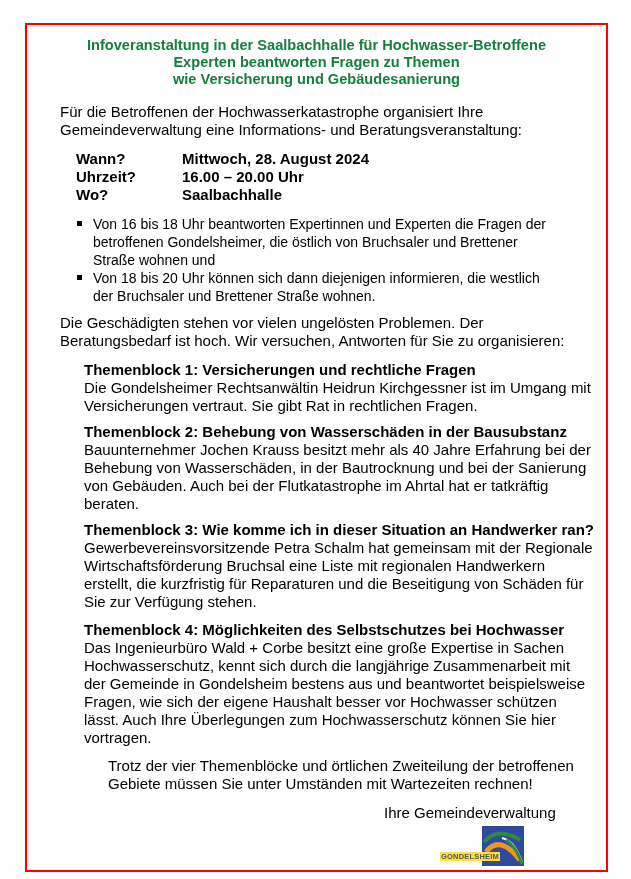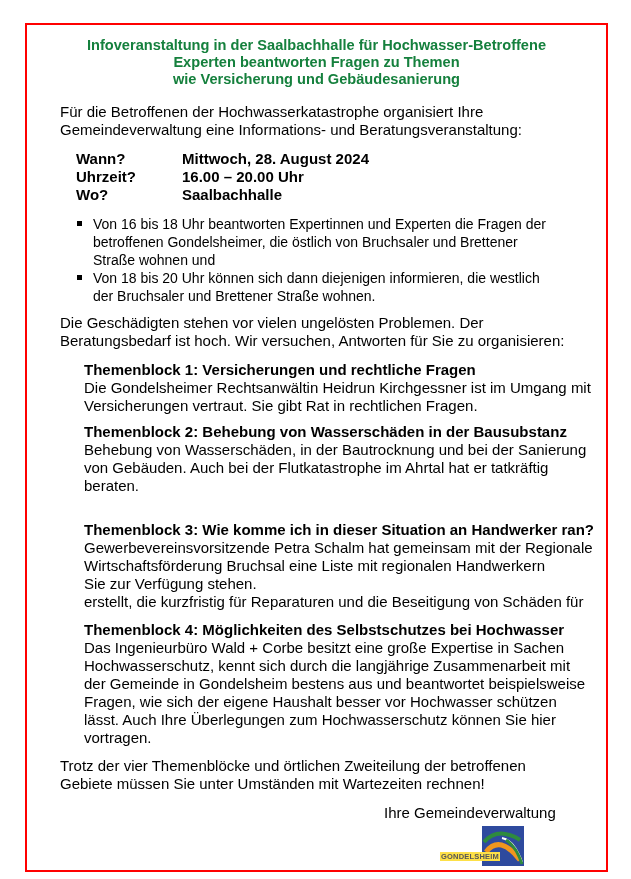--- a/index.html
+++ b/index.html
@@ -15,21 +15,21 @@
   .when { position:absolute; left:76px; top:150px; font-size:15px; line-height:18px; font-weight:bold; }
   .when .row { display:flex; height:18px;gap:30px; }
   .when .lbl { width:76px; }
   .bullets { position:absolute; left:76px; top:215px; margin:0; padding:0; list-style:none; font-size:14px; line-height:18px; }
   .bullets li { position:relative; padding-left:17px; white-space:nowrap; }
   .bullets li .bullet { position:absolute; left:1px; top:6px; width:5px; height:5px; background:#000; }
   .para2 { top:314px; }
   .block { position:absolute; left:84px; font-size:15px; line-height:18px; white-space:nowrap; }
   .block .h { font-weight:bold; }
   .tb1 { top:361px; } .tb2 { top:423px; } .tb3 { top:521px; } .tb4 { top:621px; }
-  .closing { top:757px; }
+  .closing { top:757px;margin-left:48px; }
   .signature { position:absolute; left:384px; top:804px; font-size:15px; line-height:18px; white-space:nowrap; }
   .logo { position:absolute; left:430px; top:826px; width:100px; height:42px; }
   .logo .box { position:absolute; left:52px; top:0; width:42px; height:40px; background:#2e4a9e; }
   .logo .name { position:absolute; left:10px; top:26px; font-size:7.5px; font-weight:bold; color:#555; letter-spacing:0.2px; background:#fde047; padding:0 1px; }
   .logo svg { position:absolute; left:52px; top:0; }
 </style>
 </head>
 <body>
 
 <div class="frame"></div>
@@ -80,31 +80,32 @@
 </div>
 
 <div class="block tb1">
   <div class="h">Themenblock 1: Versicherungen und rechtliche Fragen</div>
   <div>Die Gondelsheimer Rechtsanwältin Heidrun Kirchgessner ist im Umgang mit</div>
   <div>Versicherungen vertraut. Sie gibt Rat in rechtlichen Fragen.</div>
 </div>
 
 <div class="block tb2">
   <div class="h">Themenblock 2: Behebung von Wasserschäden in der Bausubstanz</div>
+  <div>Bauunternehmer Jochen Krauss besitzt mehr als 40 Jahre Erfahrung bei der</div>
   <div>Behebung von Wasserschäden, in der Bautrocknung und bei der Sanierung</div>
   <div>von Gebäuden. Auch bei der Flutkatastrophe im Ahrtal hat er tatkräftig</div>
   <div>beraten.</div>
 </div>
 
 <div class="block tb3">
   <div class="h">Themenblock 3: Wie komme ich in dieser Situation an Handwerker ran?</div>
   <div>Gewerbevereinsvorsitzende Petra Schalm hat gemeinsam mit der Regionale</div>
   <div>Wirtschaftsförderung Bruchsal eine Liste mit regionalen Handwerkern</div>
+  <div>erstellt, die kurzfristig für Reparaturen und die Beseitigung von Schäden für</div>
   <div>Sie zur Verfügung stehen.</div>
-  <div>erstellt, die kurzfristig für Reparaturen und die Beseitigung von Schäden für</div>
 </div>
 
 <div class="block tb4">
   <div class="h">Themenblock 4: Möglichkeiten des Selbstschutzes bei Hochwasser</div>
   <div>Das Ingenieurbüro Wald + Corbe besitzt eine große Expertise in Sachen</div>
   <div>Hochwasserschutz, kennt sich durch die langjährige Zusammenarbeit mit</div>
   <div>der Gemeinde in Gondelsheim bestens aus und beantwortet beispielsweise</div>
   <div>Fragen, wie sich der eigene Haushalt besser vor Hochwasser schützen</div>
   <div>lässt. Auch Ihre Überlegungen zum Hochwasserschutz können Sie hier</div>
   <div>vortragen.</div>

